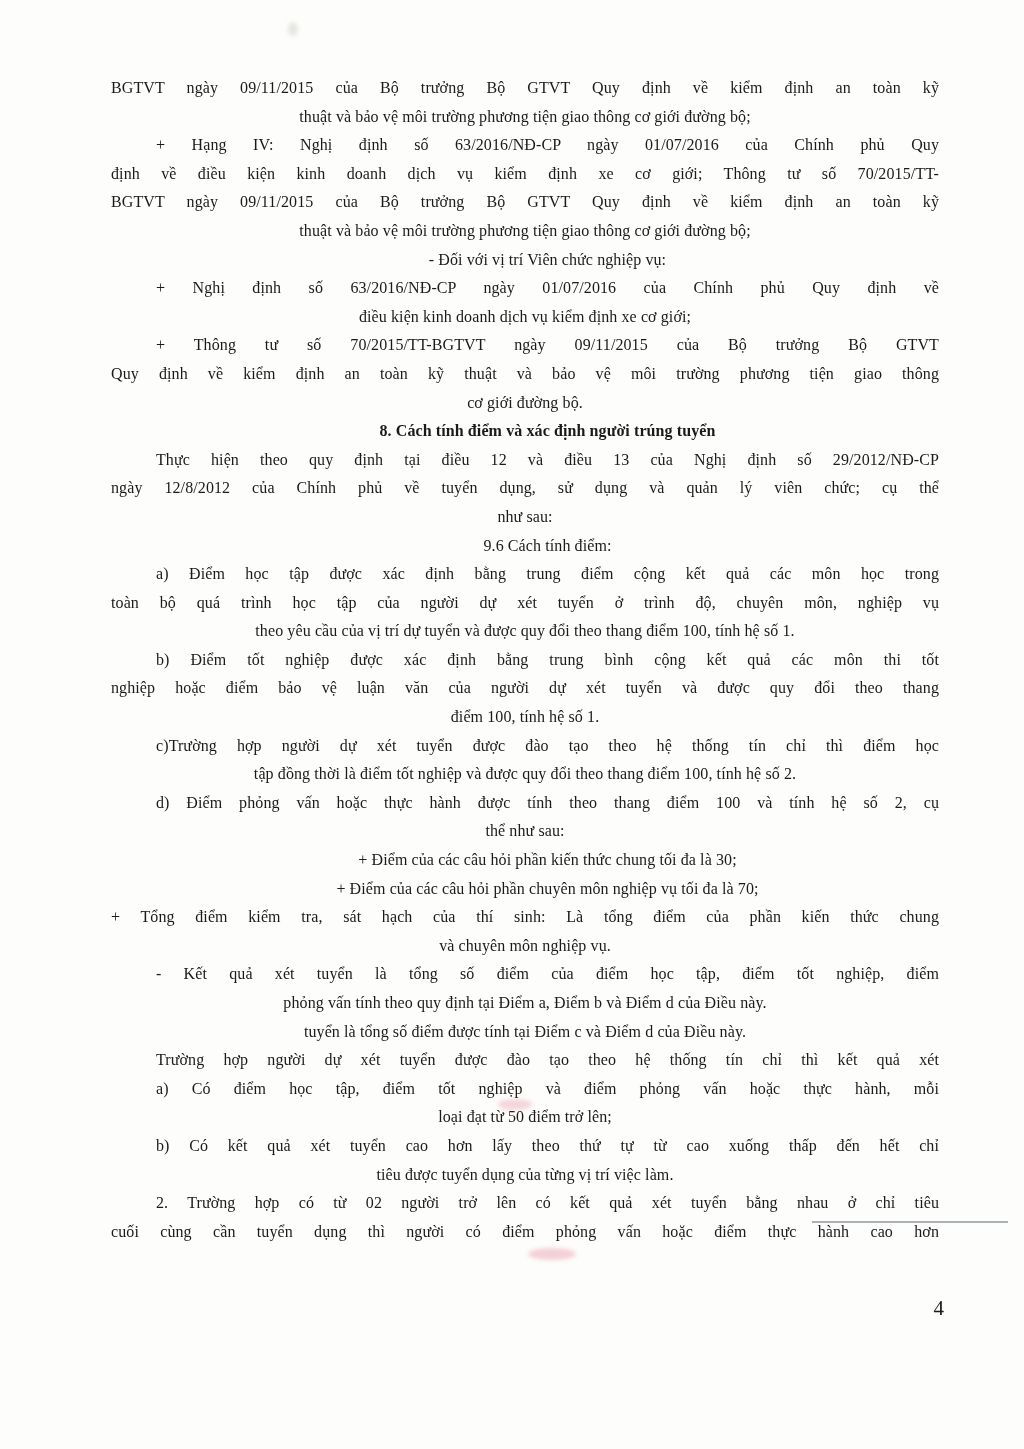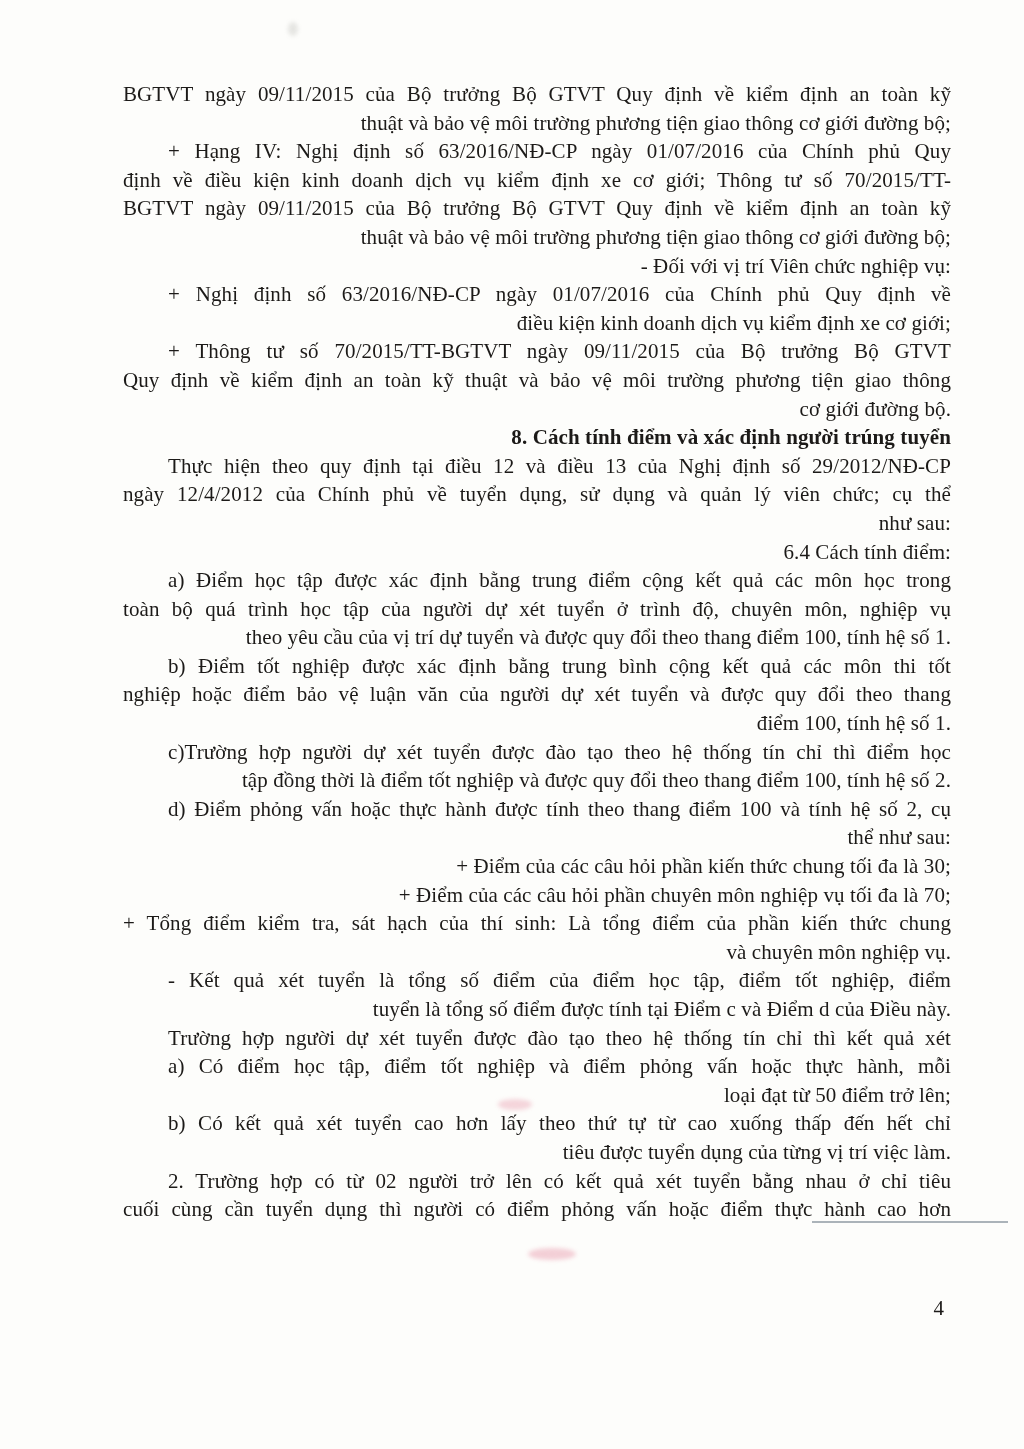--- a/index.html
+++ b/index.html
@@ -10,32 +10,31 @@
     width: 1024px;
     height: 1449px;
     position: relative;
     overflow: hidden;
     background: var(--paper, #fdfdfb);
     font-family: "Liberation Serif", "DejaVu Serif", serif;
   }
   .page-body {
     position: absolute;
     left: 111px;
-    top: 80px;
+    top: 74px;
     width: 828px;
     color: var(--ink, #1c1a18);
-    font-size: 21px;
+    font-size: 16px;
     line-height: 28.6px;
     letter-spacing: 0.1px;
-    margin-left: 12px;
   }
   .ln {
     margin: 0;
     padding: 0;
-    text-align: right;
+    text-align: center;
     white-space: normal;
   }
   .fill {
     text-align: justify;
     text-align-last: justify;
   }
   .ind {
     text-indent: 45px;
   }
   .b {
@@ -101,38 +100,39 @@
   <p class="ln fill">BGTVT ngày 09/11/2015 của Bộ trưởng Bộ GTVT Quy định về kiểm định an toàn kỹ</p>
   <p class="ln">thuật và bảo vệ môi trường phương tiện giao thông cơ giới đường bộ;</p>
   <p class="ln ind">- Đối với vị trí Viên chức nghiệp vụ:</p>
   <p class="ln ind fill">+ Nghị định số 63/2016/NĐ-CP ngày 01/07/2016 của Chính phủ Quy định về</p>
   <p class="ln">điều kiện kinh doanh dịch vụ kiểm định xe cơ giới;</p>
   <p class="ln ind fill">+ Thông tư số 70/2015/TT-BGTVT ngày 09/11/2015 của Bộ trưởng Bộ GTVT</p>
   <p class="ln fill">Quy định về kiểm định an toàn kỹ thuật và bảo vệ môi trường phương tiện giao thông</p>
   <p class="ln">cơ giới đường bộ.</p>
   <p class="ln ind b">8. Cách tính điểm và xác định người trúng tuyển</p>
   <p class="ln ind fill">Thực hiện theo quy định tại điều 12 và điều 13 của Nghị định số 29/2012/NĐ-CP</p>
-  <p class="ln fill">ngày 12/4/2012 của Chính phủ về tuyển dụng, sử dụng và quản lý viên chức; cụ thể</p>
+  <p class="ln fill">ngày 12/8/2012 của Chính phủ về tuyển dụng, sử dụng và quản lý viên chức; cụ thể</p>
   <p class="ln">như sau:</p>
-  <p class="ln ind">6.4 Cách tính điểm:</p>
+  <p class="ln ind">9.6 Cách tính điểm:</p>
   <p class="ln ind fill">a) Điểm học tập được xác định bằng trung điểm cộng kết quả các môn học trong</p>
   <p class="ln fill">toàn bộ quá trình học tập của người dự xét tuyển ở trình độ, chuyên môn, nghiệp vụ</p>
   <p class="ln">theo yêu cầu của vị trí dự tuyển và được quy đổi theo thang điểm 100, tính hệ số 1.</p>
   <p class="ln ind fill">b) Điểm tốt nghiệp được xác định bằng trung bình cộng kết quả các môn thi tốt</p>
   <p class="ln fill">nghiệp hoặc điểm bảo vệ luận văn của người dự xét tuyển và được quy đổi theo thang</p>
   <p class="ln">điểm 100, tính hệ số 1.</p>
   <p class="ln ind fill">c)Trường hợp người dự xét tuyển được đào tạo theo hệ thống tín chỉ thì điểm học</p>
   <p class="ln">tập đồng thời là điểm tốt nghiệp và được quy đổi theo thang điểm 100, tính hệ số 2.</p>
   <p class="ln ind fill">d) Điểm phỏng vấn hoặc thực hành được tính theo thang điểm 100 và tính hệ số 2, cụ</p>
   <p class="ln">thể như sau:</p>
   <p class="ln ind">+ Điểm của các câu hỏi phần kiến thức chung tối đa là 30;</p>
   <p class="ln ind">+ Điểm của các câu hỏi phần chuyên môn nghiệp vụ tối đa là 70;</p>
   <p class="ln fill">+ Tổng điểm kiểm tra, sát hạch của thí sinh: Là tổng điểm của phần kiến thức chung</p>
   <p class="ln">và chuyên môn nghiệp vụ.</p>
   <p class="ln ind fill">- Kết quả xét tuyển là tổng số điểm của điểm học tập, điểm tốt nghiệp, điểm</p>
+  <p class="ln">phỏng vấn tính theo quy định tại Điểm a, Điểm b và Điểm d của Điều này.</p>
   <p class="ln">tuyển là tổng số điểm được tính tại Điểm c và Điểm d của Điều này.</p>
   <p class="ln ind fill">Trường hợp người dự xét tuyển được đào tạo theo hệ thống tín chỉ thì kết quả xét</p>
   <p class="ln ind fill">a) Có điểm học tập, điểm tốt nghiệp và điểm phỏng vấn hoặc thực hành, mỗi</p>
   <p class="ln">loại đạt từ 50 điểm trở lên;</p>
   <p class="ln ind fill">b) Có kết quả xét tuyển cao hơn lấy theo thứ tự từ cao xuống thấp đến hết chỉ</p>
   <p class="ln">tiêu được tuyển dụng của từng vị trí việc làm.</p>
   <p class="ln ind fill">2. Trường hợp có từ 02 người trở lên có kết quả xét tuyển bằng nhau ở chỉ tiêu</p>
   <p class="ln fill">cuối cùng cần tuyển dụng thì người có điểm phỏng vấn hoặc điểm thực hành cao hơn</p>
 </div>
 

